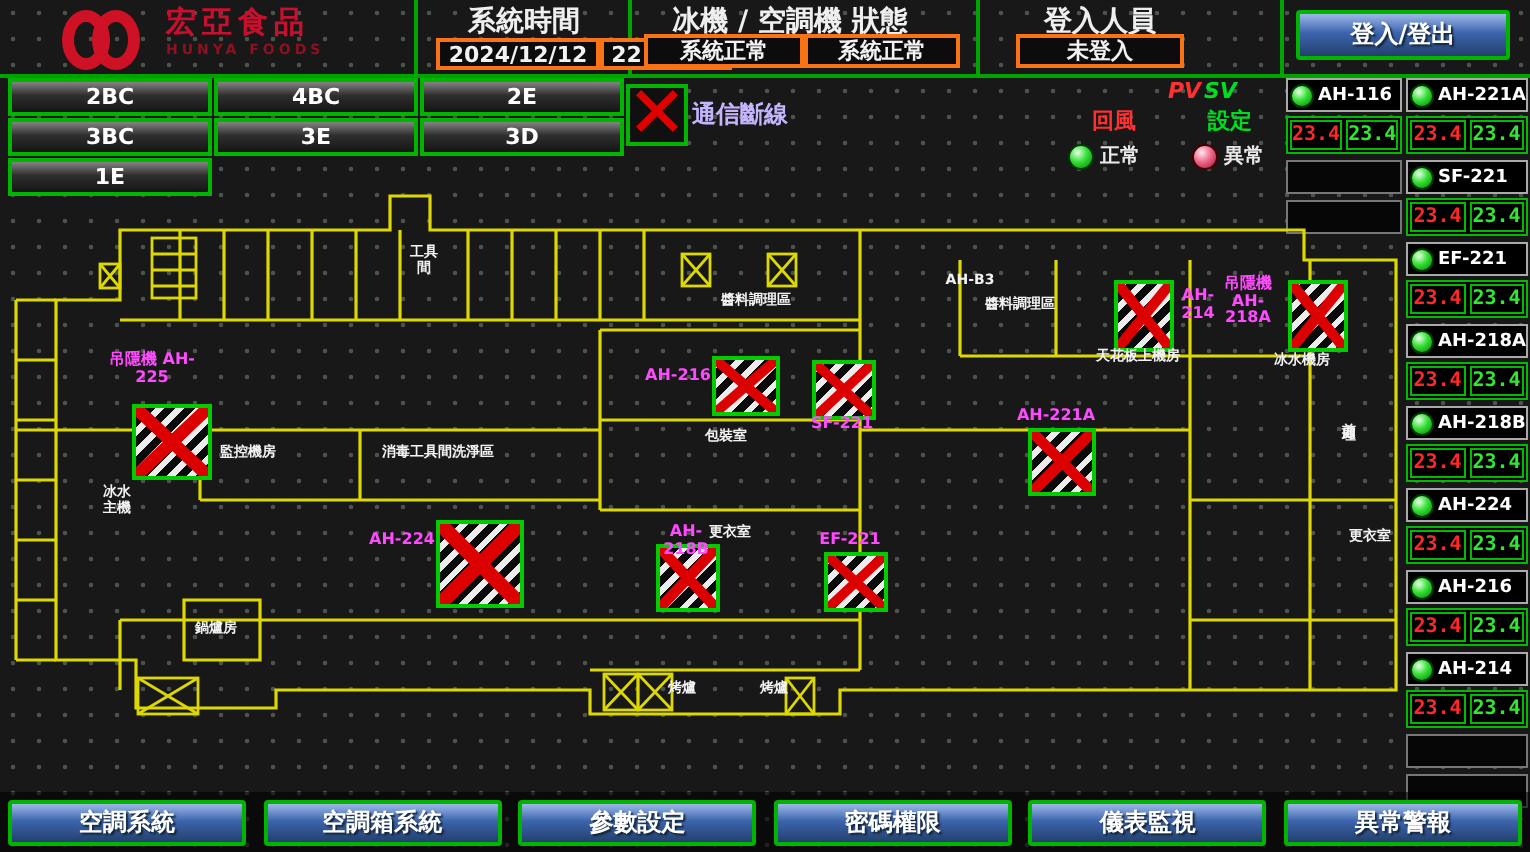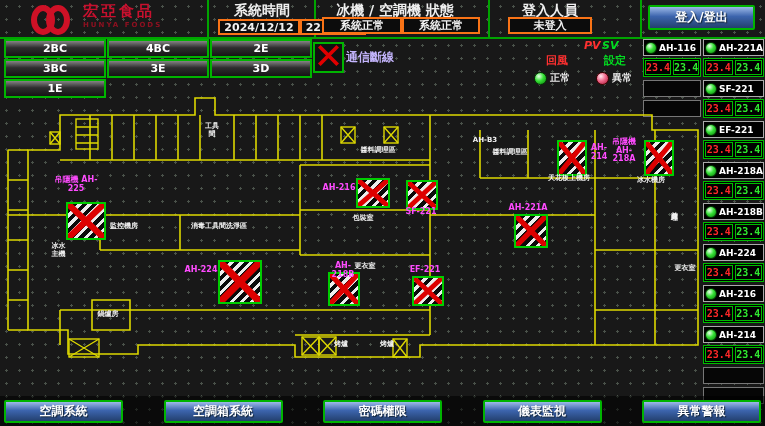--- a/index.html
+++ b/index.html
@@ -343,16 +343,17 @@
   <div class="plabel wht" style="left:346px;top:168px;width:30px">更衣室</div>
   <div class="plabel wht vert" style="left:666px;top:96px;height:34px">前處理</div>
   <div class="plabel wht" style="left:668px;top:170px;width:26px">更衣室</div>
   <div class="plabel wht" style="left:326px;top:246px;width:22px">烤爐</div>
   <div class="plabel wht" style="left:372px;top:246px;width:22px">烤爐</div>
 </div>
 
 <div class="nav">
   <button class="blue-btn">空調系統</button>
   <button class="blue-btn">空調箱系統</button>
+  <button class="blue-btn">參數設定</button>
   <button class="blue-btn">密碼權限</button>
   <button class="blue-btn">儀表監視</button>
   <button class="blue-btn">異常警報</button>
 </div>
 
 </body></html>

